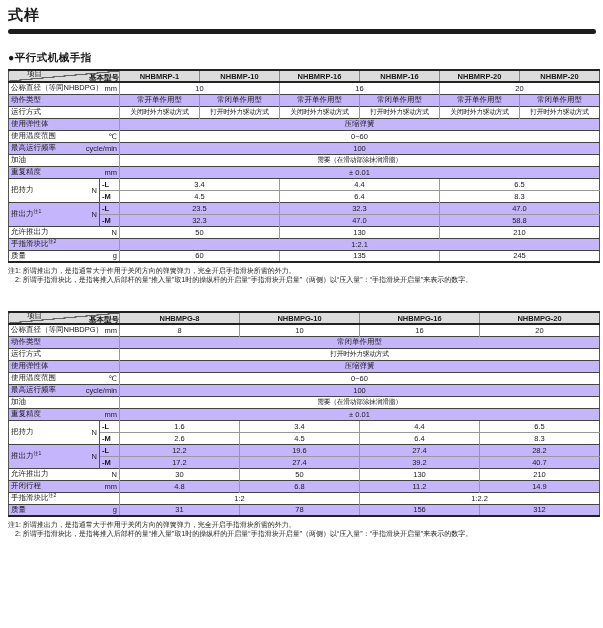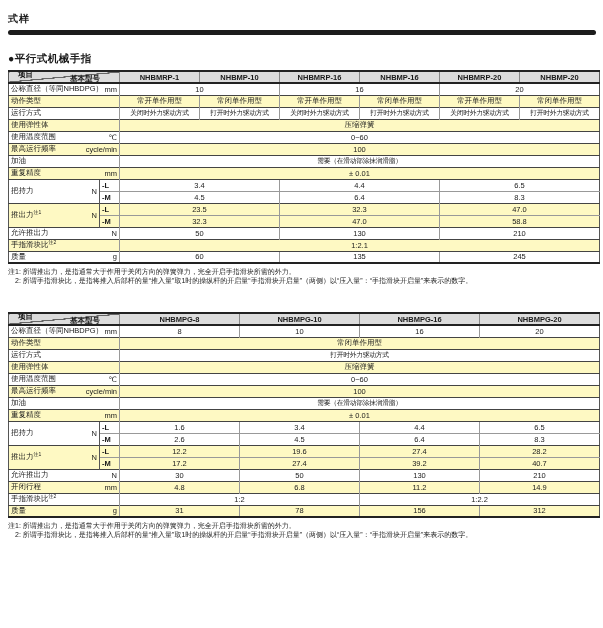--- a/index.html
+++ b/index.html
@@ -6,22 +6,22 @@
   html, body { background: #ffffff; }
   body {
     width: 603px; height: 628px;
     font-family: "Liberation Sans", "DejaVu Sans", sans-serif;
     color: #1a1a1a;
     overflow: hidden;
   }
   .page { padding: 4px 7px 0 8px; }
 
   .page-title {
-    font-size: 10px; font-weight: bold; letter-spacing: 1px;
-    margin-top: 8px;
+    font-size: 15px; font-weight: bold; letter-spacing: 1px;
+    margin-top: 2px;
   }
   .title-bar {
     height: 5px; background: #1c1c1c; border-radius: 2.5px;
     margin-top: 4px; width: 588px;
   }
 
   .section { margin-top: 0; }
   .section-title {
     font-size: 10.5px; font-weight: bold; letter-spacing: 0.5px;
     margin-bottom: 4px;
@@ -51,38 +51,38 @@
     font-size: 7.5px;
   }
   th.corner {
     border-left: none; padding: 0; position: relative;
     background:
       linear-gradient(to bottom right,
         transparent calc(50% - 0.6px), #666 calc(50% - 0.6px),
         #666 calc(50% + 0.6px), transparent calc(50% + 0.6px)),
       #dcdcdc;
   }
-  th.corner .corner-top    { position: absolute; top: 2px; right: 19px; font-weight: bold; }
-  th.corner .corner-bottom { position: absolute; bottom: 2px; left: 9px; font-weight: bold; }
+  th.corner .corner-top    { position: absolute; top: 2px; right: 0; font-weight: bold; }
+  th.corner .corner-bottom { position: absolute; bottom: 2px; left: 18px; font-weight: normal; }
 
   td.label-cell {
     text-align: center; padding: 0 3px;
   }
   td.label-cell .lab-wrap { display: flex; justify-content: space-between; align-items: center; }
   td.label-cell sup { font-size: 5px; vertical-align: super; line-height: 0; }
   td.label-cell .unit { color: #1a1a1a; }
 
   td.sub-key {
     border-left: 1px solid #555; font-weight: bold;
     text-align: left; padding: 0 2px;
   }
   td.data-cell { text-align: center; border-left: 1px solid #999; }
   td.data-cell.sm { font-size: 6.8px; letter-spacing: -0.3px; padding: 0 1px; }
 
-  tr.shaded td { background: #fef9c3; }
+  tr.shaded td { background: #c4b5fd; }
   tr.subrow-2 td { border-top: 1px solid #999; }
 
   .notes { margin-top: 3px; font-size: 7px; line-height: 9px; color: #1a1a1a; }
   .note-line { white-space: nowrap; overflow: hidden; }
   .note-line + .note-line { padding-left: 7px; }
 </style>
 </head>
 <body>
 
 <div class="page">

